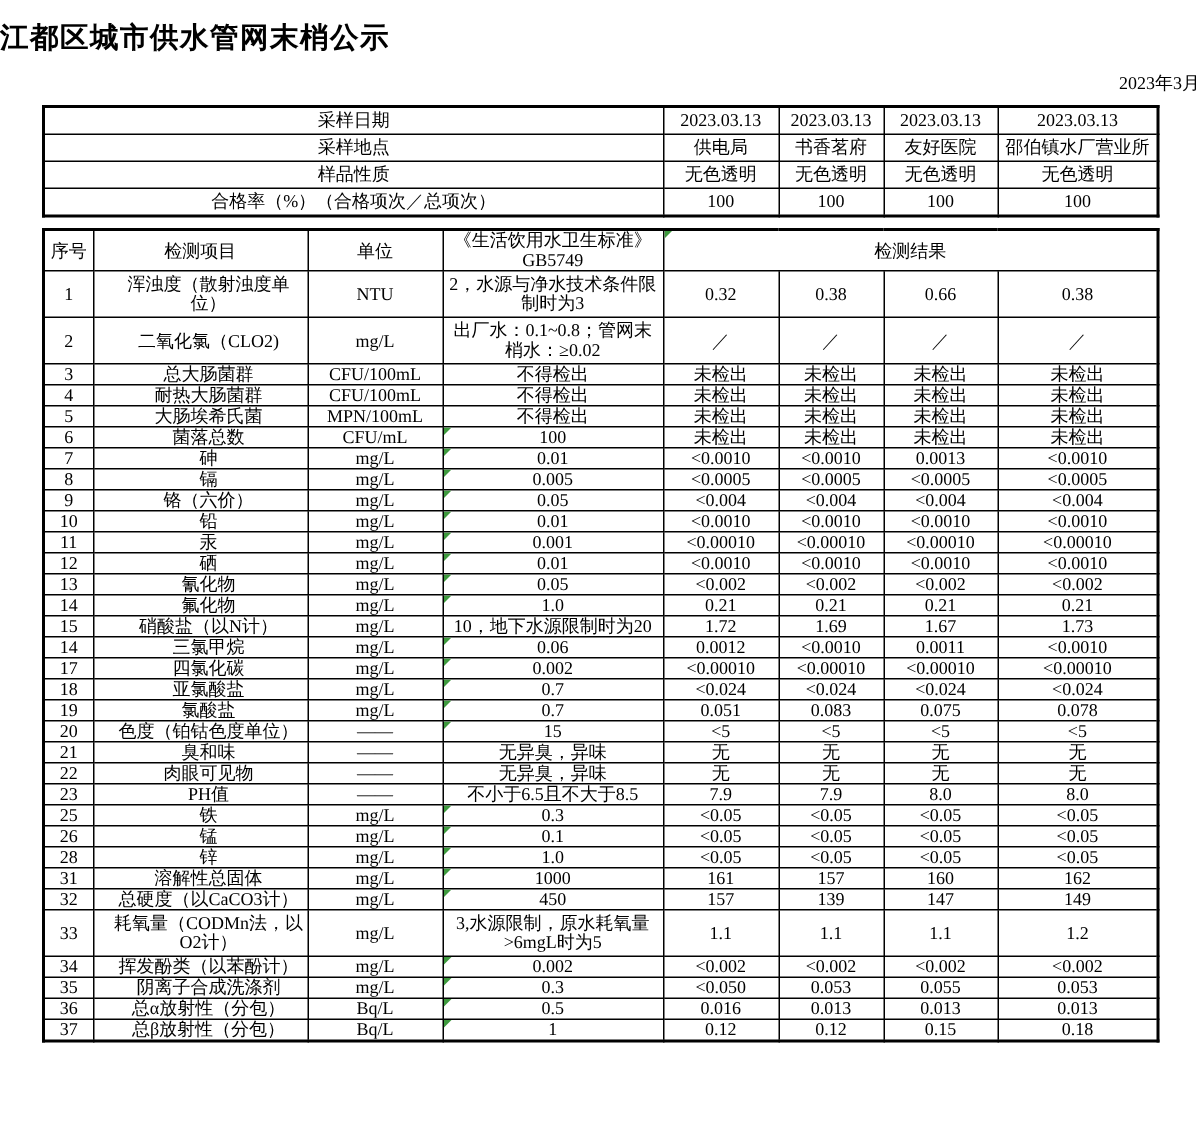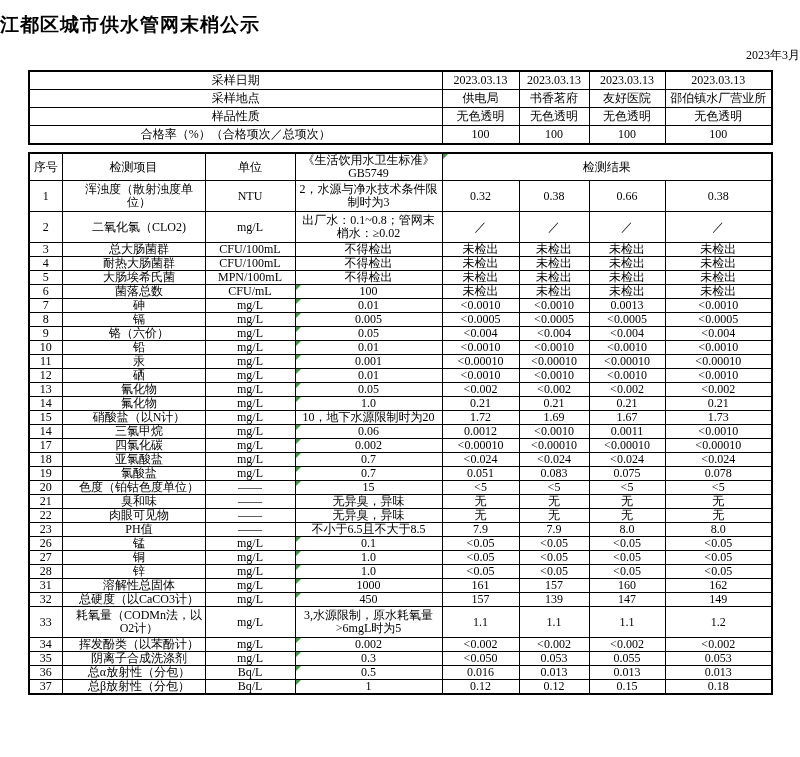--- a/index.html
+++ b/index.html
@@ -325,34 +325,34 @@
         <td>23</td>
         <td class="item">PH值</td>
         <td>——</td>
         <td>不小于6.5且不大于8.5</td>
         <td>7.9</td>
         <td>7.9</td>
         <td>8.0</td>
         <td>8.0</td>
       </tr>
       <tr class="small">
+        <td>25</td>
+        <td class="item">铁</td>
+        <td>mg/L</td>
+        <td><span class="tri"></span>0.3</td>
+        <td>&lt;0.05</td>
+        <td>&lt;0.05</td>
+        <td>&lt;0.05</td>
+        <td>&lt;0.05</td>
+      </tr>
+      <tr class="small">
         <td>26</td>
         <td class="item">锰</td>
         <td>mg/L</td>
         <td><span class="tri"></span>0.1</td>
-        <td>&lt;0.05</td>
-        <td>&lt;0.05</td>
-        <td>&lt;0.05</td>
-        <td>&lt;0.05</td>
-      </tr>
-      <tr class="small">
-        <td>27</td>
-        <td class="item">铜</td>
-        <td>mg/L</td>
-        <td><span class="tri"></span>1.0</td>
         <td>&lt;0.05</td>
         <td>&lt;0.05</td>
         <td>&lt;0.05</td>
         <td>&lt;0.05</td>
       </tr>
       <tr class="small">
         <td>28</td>
         <td class="item">锌</td>
         <td>mg/L</td>
         <td><span class="tri"></span>1.0</td>

